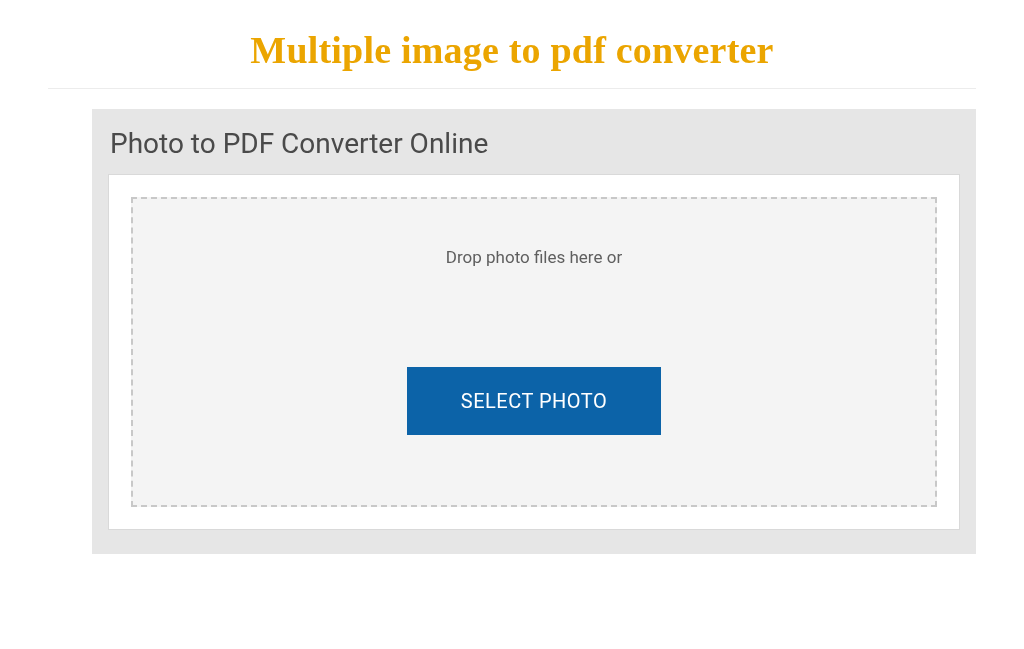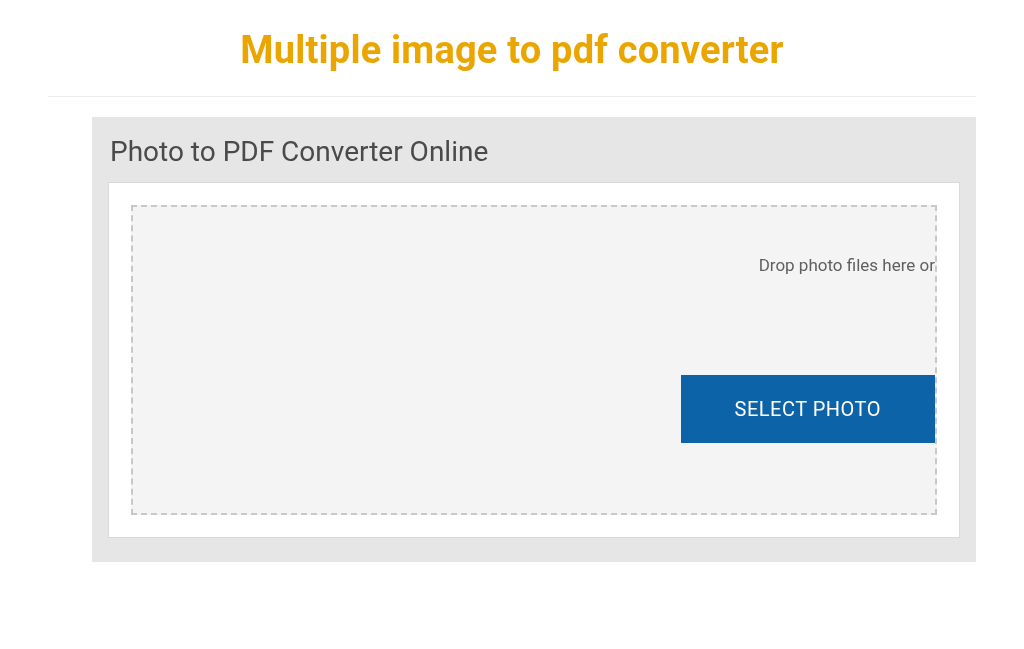--- a/index.html
+++ b/index.html
@@ -15,22 +15,23 @@
       overflow: hidden;
     }
     .page-wrapper {
       padding: 28px 48px 0 48px;
     }
     .page-title {
       text-align: center;
       font-size: 38px;
       font-weight: 700;
       color: #EBA500;
-      margin-bottom: 24px;
+      margin-bottom: 16px;
       letter-spacing: 0.2px;
+      font-family: Liberation Serif, serif;
     }
     .hr {
       border: none;
       border-top: 1px solid #ececec;
       margin-bottom: 20px;
     }
     .panel {
       background: #e6e6e6;
       padding: 14px 16px 24px 16px;
       margin-left: 44px;
@@ -45,21 +46,21 @@
       background: #ffffff;
       border: 1px solid #d9d9d9;
       padding: 22px 22px;
     }
     .dropzone {
       border: 2px dashed #c8c8c8;
       background: #f4f4f4;
       min-height: 310px;
       display: flex;
       flex-direction: column;
-      align-items: flex-end;
+      align-items: center;
       padding-top: 48px;
     }
     .drop-instruction {
       color: #5f5f5f;
       font-size: 17px;
       font-weight: 400;
       margin-bottom: 100px;
     }
     .select-button {
       background: #0c63a8;

